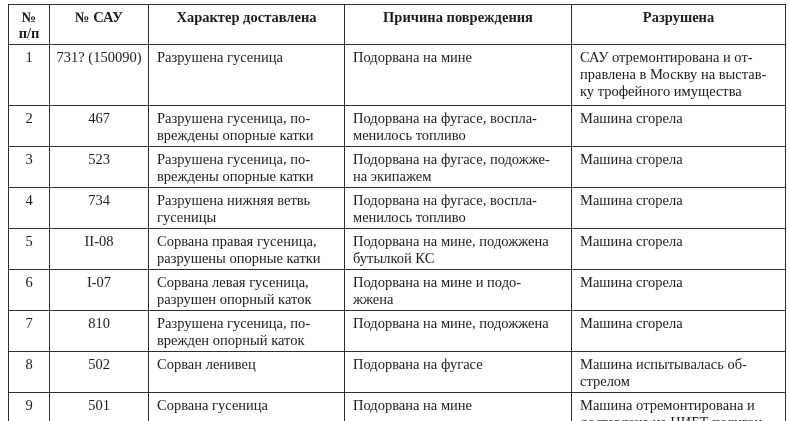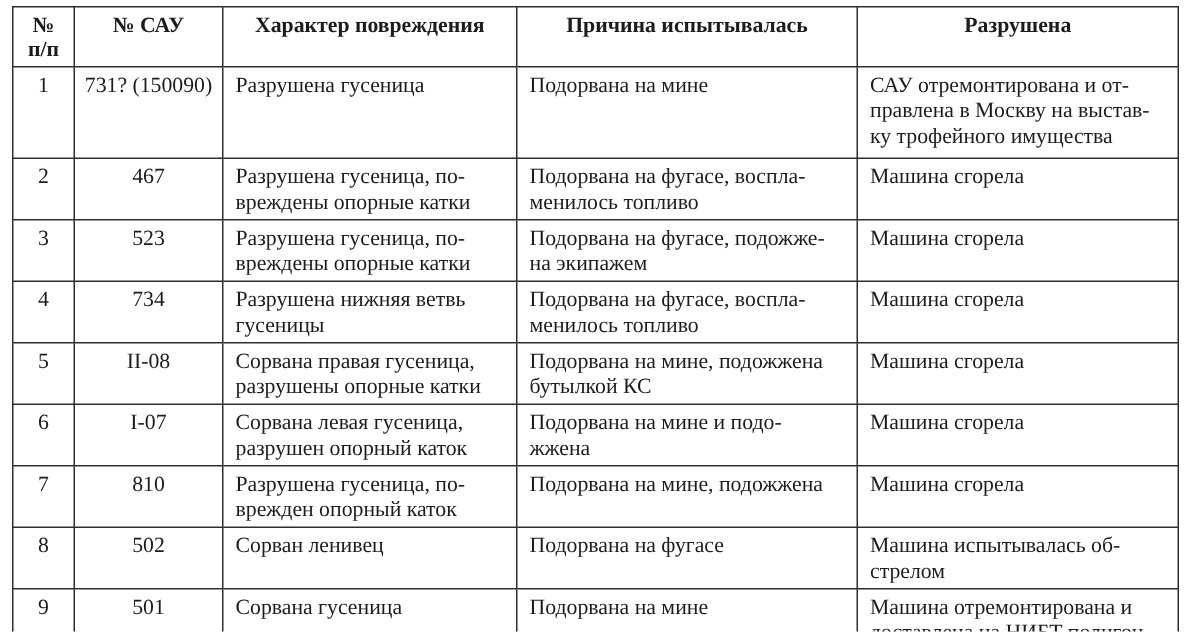--- a/index.html
+++ b/index.html
@@ -71,22 +71,22 @@
         <col class="c-sau">
         <col class="c-damage">
         <col class="c-cause">
         <col class="c-notes">
     </colgroup>
     <thead>
       <tr>
         <th>№
 п/п</th>
         <th>№ САУ</th>
-        <th>Характер повреждения</th>
-        <th>Причина испытывалась</th>
+        <th>Характер доставлена</th>
+        <th>Причина повреждения</th>
         <th>Разрушена</th>
       </tr>
     </thead>
     <tbody>
       <tr class="row-tall">
         <td class="cell-num">1</td>
         <td class="cell-sau">731? (150090)</td>
         <td class="cell-text">Разрушена гусеница</td>
         <td class="cell-text">Подорвана на мине</td>
         <td class="cell-text">САУ отремонтирована и от-

